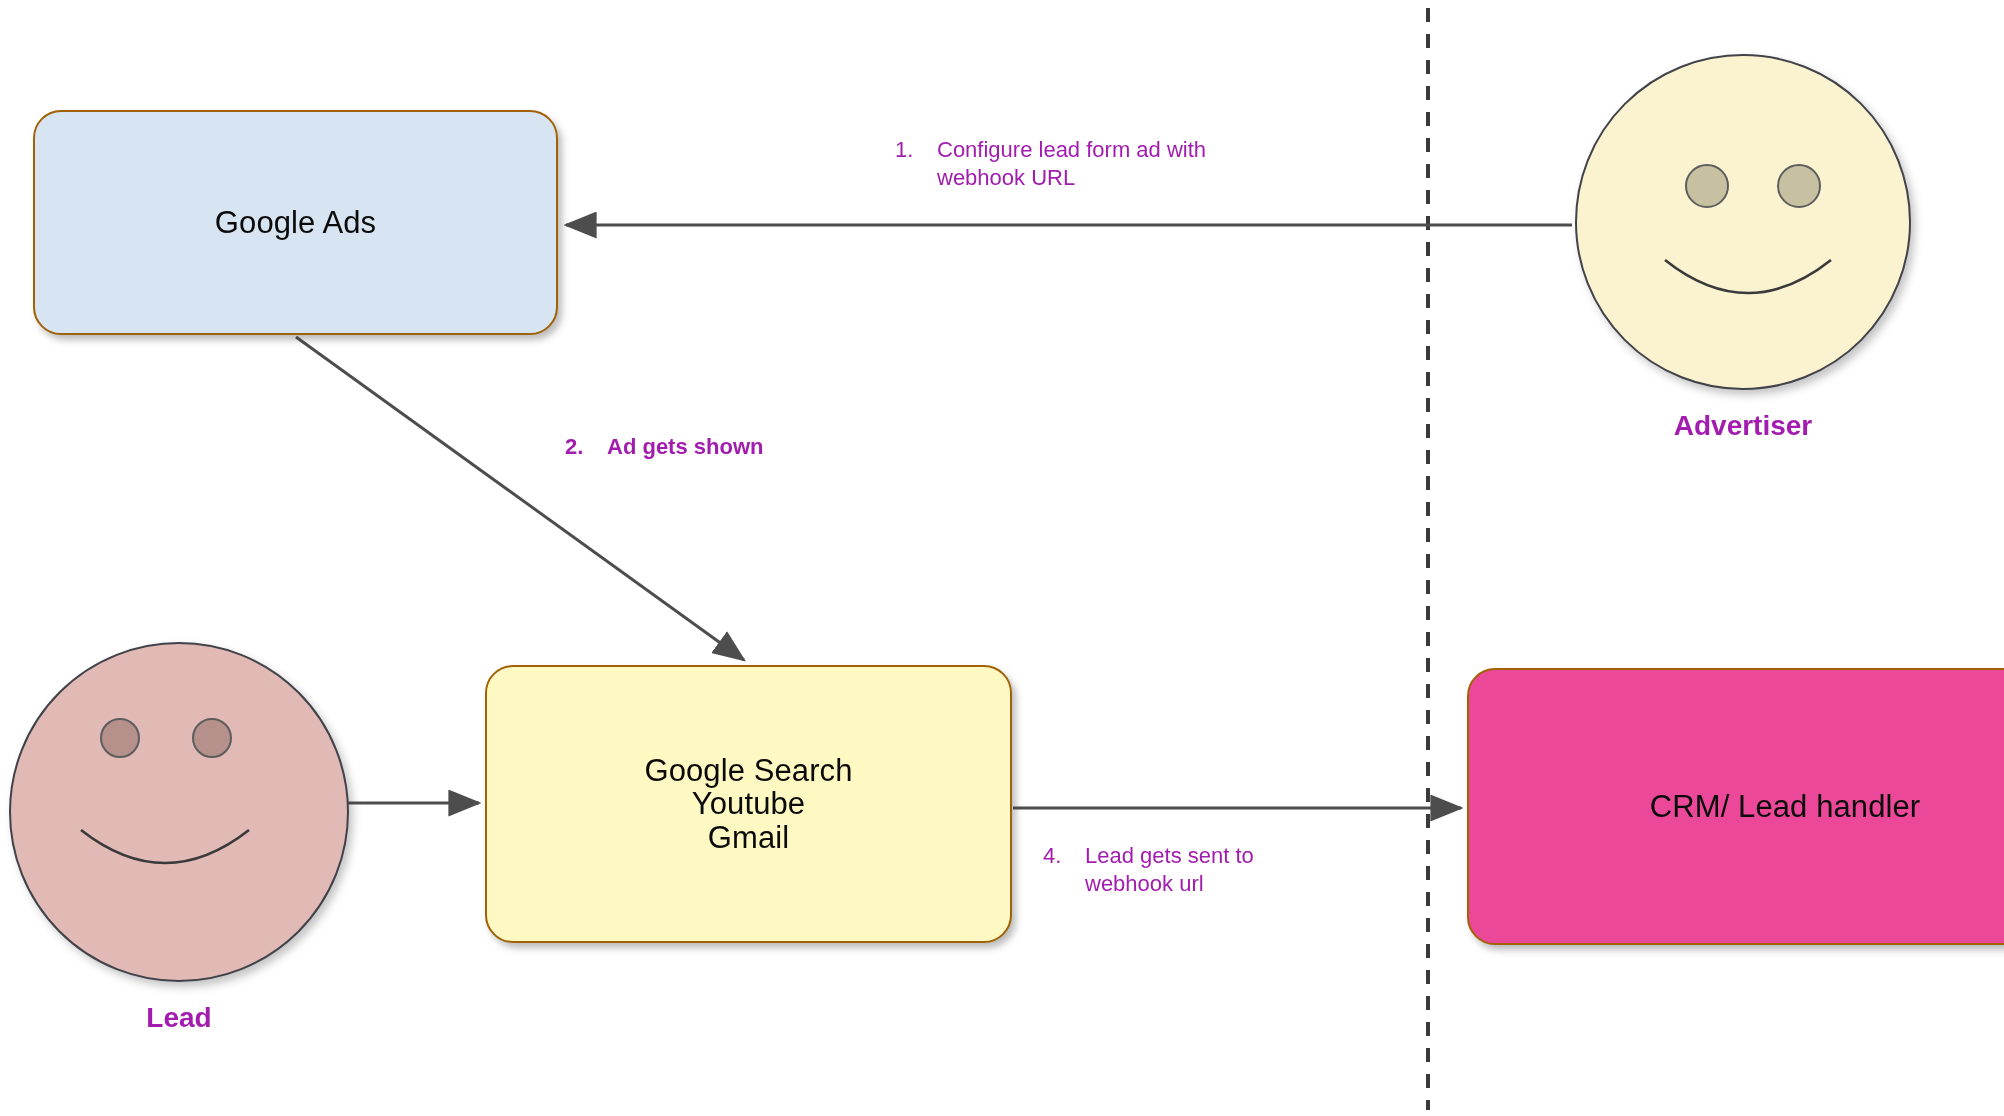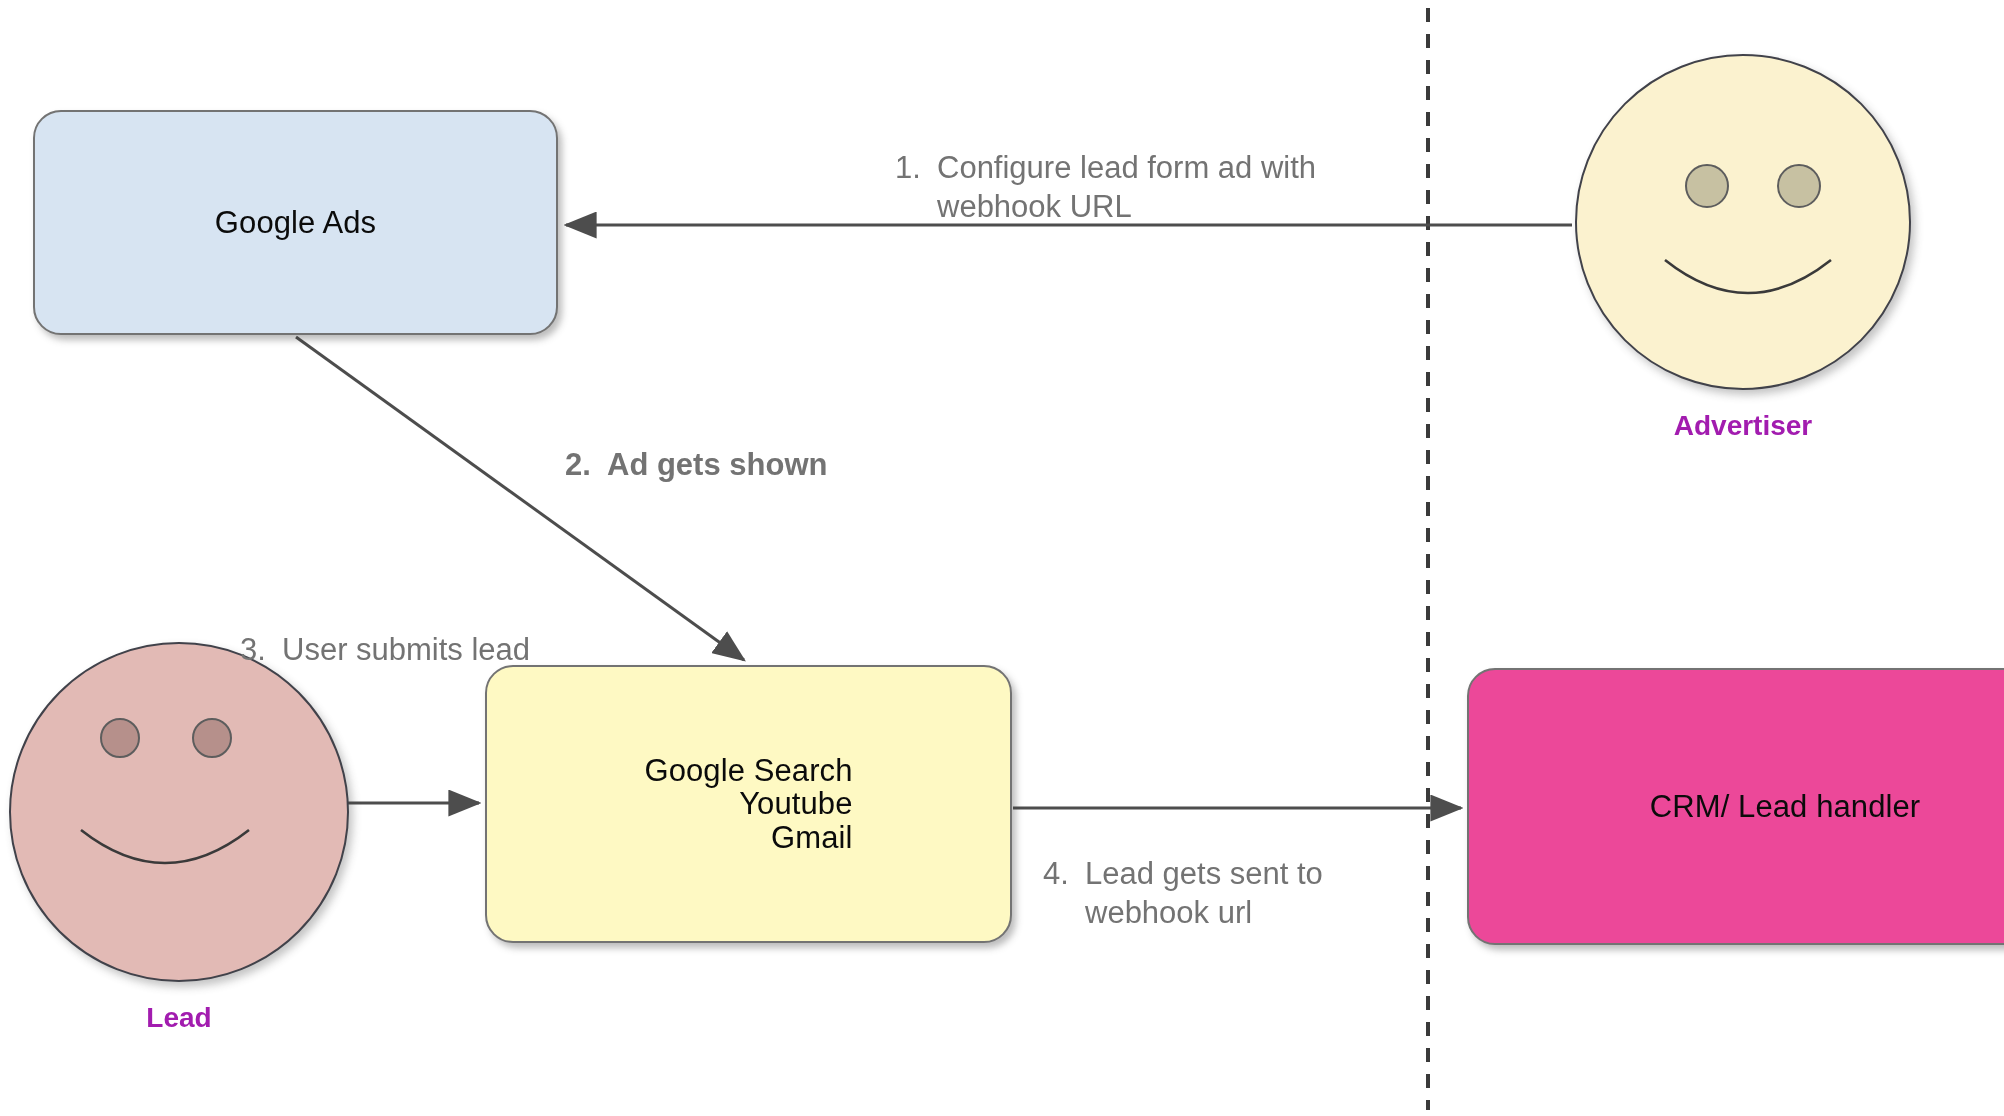--- a/index.html
+++ b/index.html
@@ -23,26 +23,26 @@
     top: 0;
     width: 2004px;
     height: 1116px;
     pointer-events: none;
   }
 
   
   .node-box {
     position: absolute;
     box-sizing: border-box;
-    border: 2px solid #737373;
+    border: 2px solid #a16207;
     border-radius: 28px;
     display: flex;
     align-items: center;
     justify-content: center;
-    text-align: right;
+    text-align: center;
     box-shadow: 4px 5px 7px rgba(60,60,60,0.34);
   }
   .node-box .node-label {
     font-size: 31px;
     line-height: 1.08;
     color: #0b0b0b;
     letter-spacing: 0.1px;
     white-space: pre-line;
   }
 
@@ -100,23 +100,23 @@
   #actor-advertiser .actor-name { top: 356px; }
 
   #actor-user { left: 9px; top: 642px; width: 340px; height: 340px; }
   #actor-user .actor-face { width: 340px; height: 340px; background: #e2bab5; }
   #actor-user .eye { background: #b6908b; }
   #actor-user .actor-name { top: 360px; }
 
   
   .edge-label {
     position: absolute;
-    font-size: 31px;
+    font-size: 22px;
     line-height: 1.28;
-    color: #737373;
+    color: #a21caf;
     white-space: pre-line;
   }
   .edge-label .step-num {
     display: inline-block;
     width: 42px;
   }
   .edge-label .step-text {
     display: inline-block;
     vertical-align: top;
   }
@@ -185,22 +185,19 @@
 
   <div class="edge-label" id="label-step-1">
     <span class="step-num">1.</span><span class="step-text">Configure lead form ad with
 webhook URL</span>
   </div>
 
   <div class="edge-label" id="label-step-2">
     <span class="step-num">2.</span><span class="step-text">Ad gets shown</span>
   </div>
 
-  <div class="edge-label" id="label-step-3">
-    <span class="step-num">3.</span><span class="step-text">User submits lead</span>
-  </div>
 
   <div class="edge-label" id="label-step-4">
     <span class="step-num">4.</span><span class="step-text">Lead gets sent to
 webhook url</span>
   </div>
 
 </div>
 
 </body></html>

